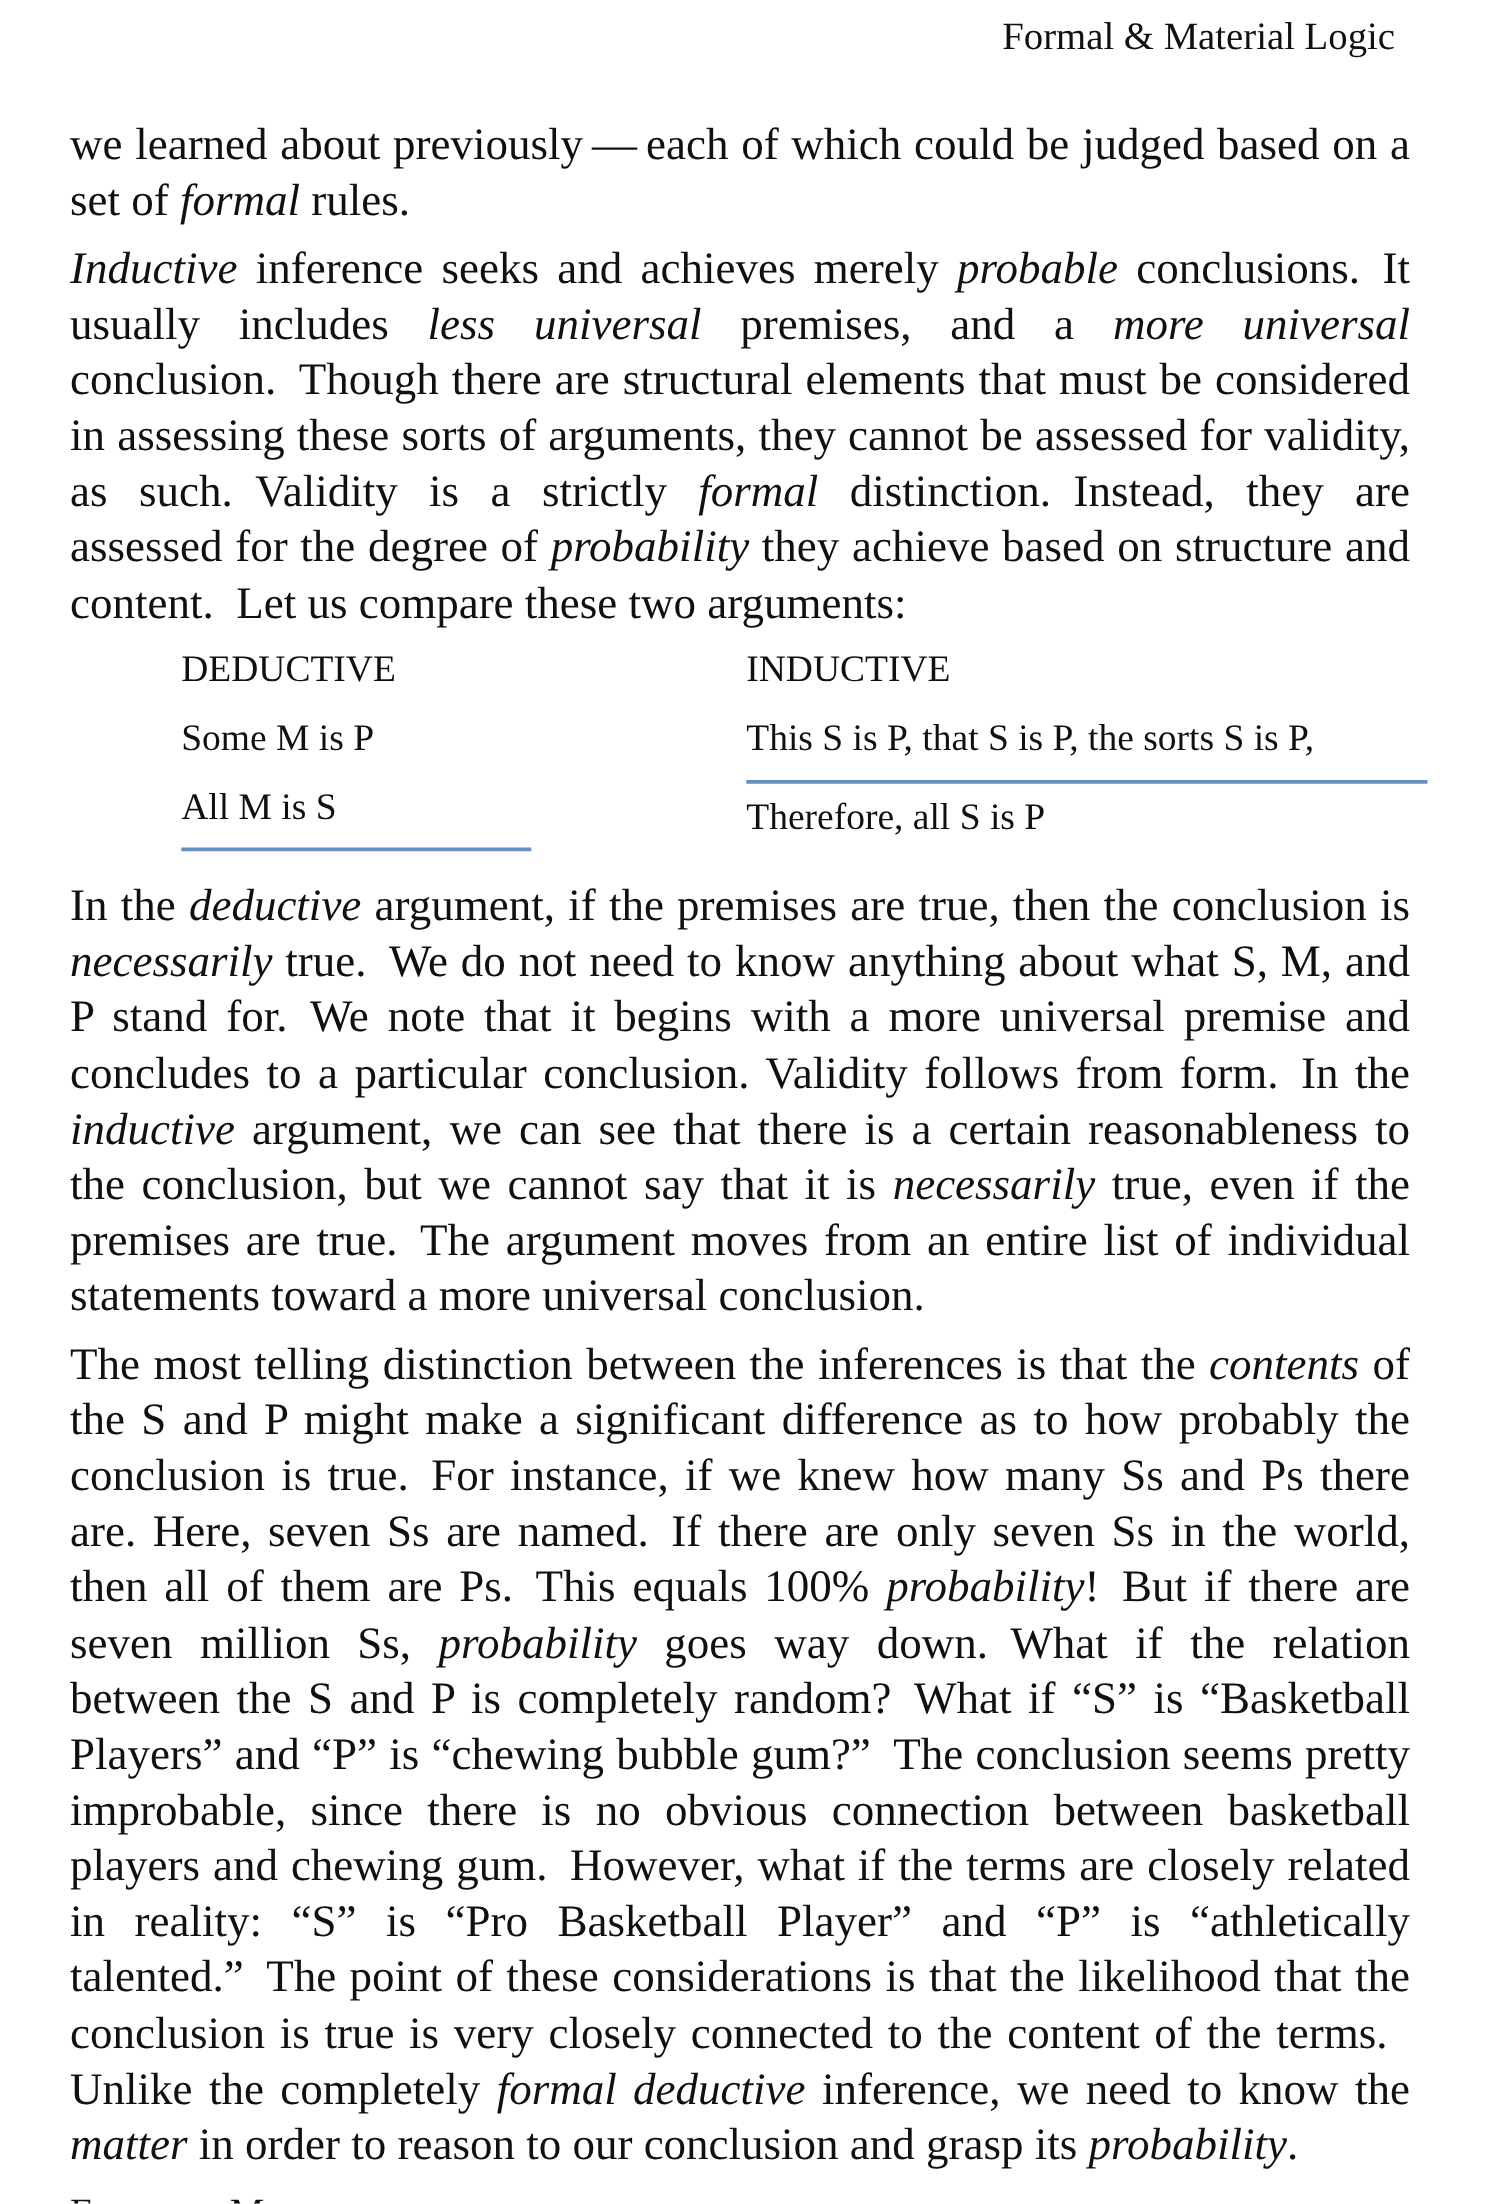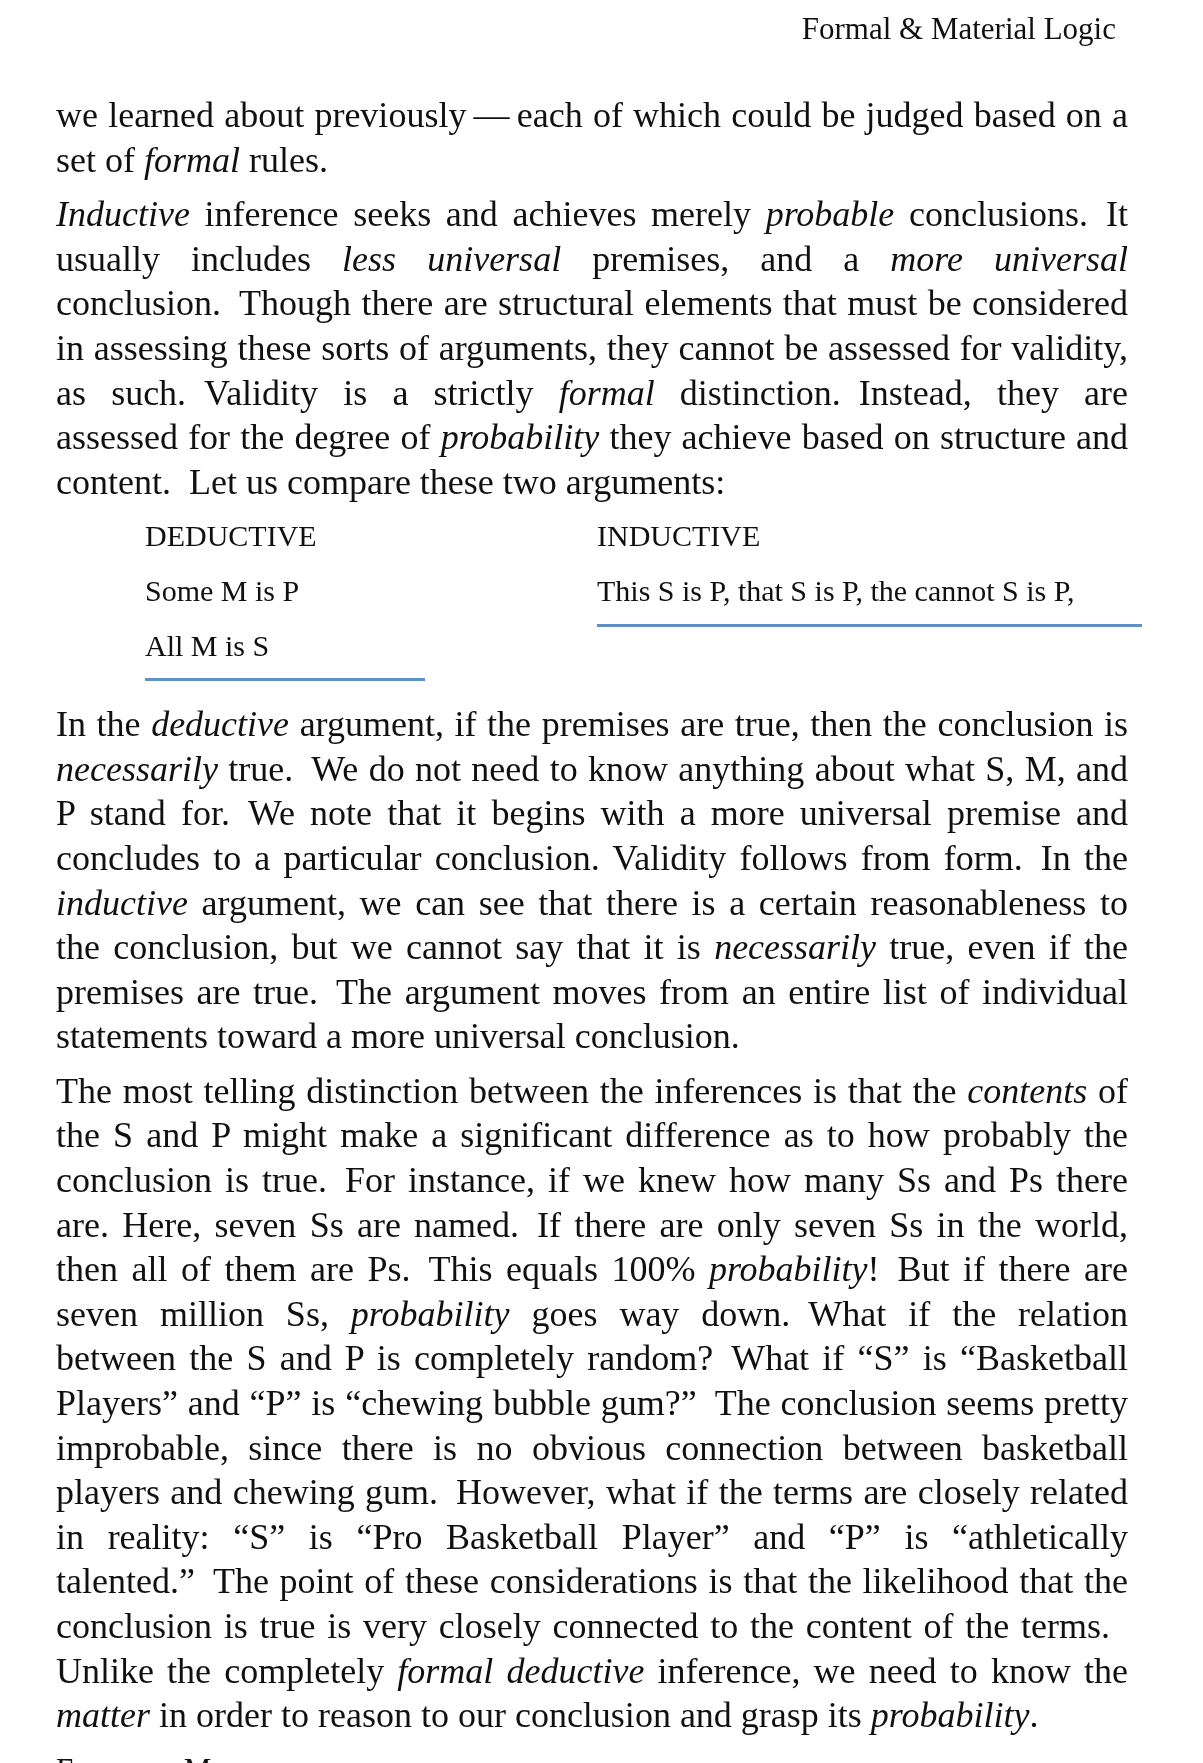--- a/index.html
+++ b/index.html
@@ -63,22 +63,23 @@
 
     <div class="comparison">
       <div class="col-ded">
         <div class="c-row">DEDUCTIVE</div>
         <div class="c-row">Some M is P</div>
         <div class="c-row">All M is S</div>
         <div class="rule rule-ded" style="background-color: rgb(96, 144, 197);"></div>
       </div>
       <div class="col-ind">
         <div class="c-row">INDUCTIVE</div>
-        <div class="c-row">This S is P, that S is P, the cannot S is P,</div>
+        <div class="c-row">This S is P, that S is P, the sorts S is P,</div>
         <div class="rule rule-ind" style="background-color: rgb(96, 144, 197);"></div>
+        <div class="c-row">Therefore, all S is P</div>
       </div>
     </div>
 
     <p class="para"><span>In the </span><em>deductive</em><span> argument, if the premises are true, then the conclusion is </span><em>necessarily</em><span> true. We do not need to know anything about what S, M, and P stand for. We note that it begins with a more universal premise and concludes to a particular conclusion. Validity follows from form. In the </span><em>inductive</em><span> argument, we can see that there is a certain reasonableness to the conclusion, but we cannot say that it is </span><em>necessarily</em><span> true, even if the premises are true. The argument moves from an entire list of individual statements toward a more universal conclusion.</span></p>
 
     <p class="para"><span>The most telling distinction between the inferences is that the </span><em>contents</em><span> of the S and P might make a significant difference as to how probably the conclusion is true. For instance, if we knew how many Ss and Ps there are. Here, seven Ss are named. If there are only seven Ss in the world, then all of them are Ps. This equals 100% </span><em>probability</em><span>! But if there are seven million Ss, </span><em>probability</em><span> goes way down. What if the relation between the S and P is completely random? What if “S” is “Basketball Players” and “P” is “chewing bubble gum?” The conclusion seems pretty improbable, since there is no obvious connection between basketball players and chewing gum. However, what if the terms are closely related in reality: “S” is “Pro Basketball Player” and “P” is “athletically talented.” The point of these considerations is that the likelihood that the conclusion is true is very closely connected to the content of the terms. Unlike the completely </span><em>formal deductive</em><span> inference, we need to know the </span><em>matter</em><span> in order to reason to our conclusion and grasp its </span><em>probability</em><span>.</span></p>
 
     <h2 class="section-heading">Focus on Material</h2>
 
 

